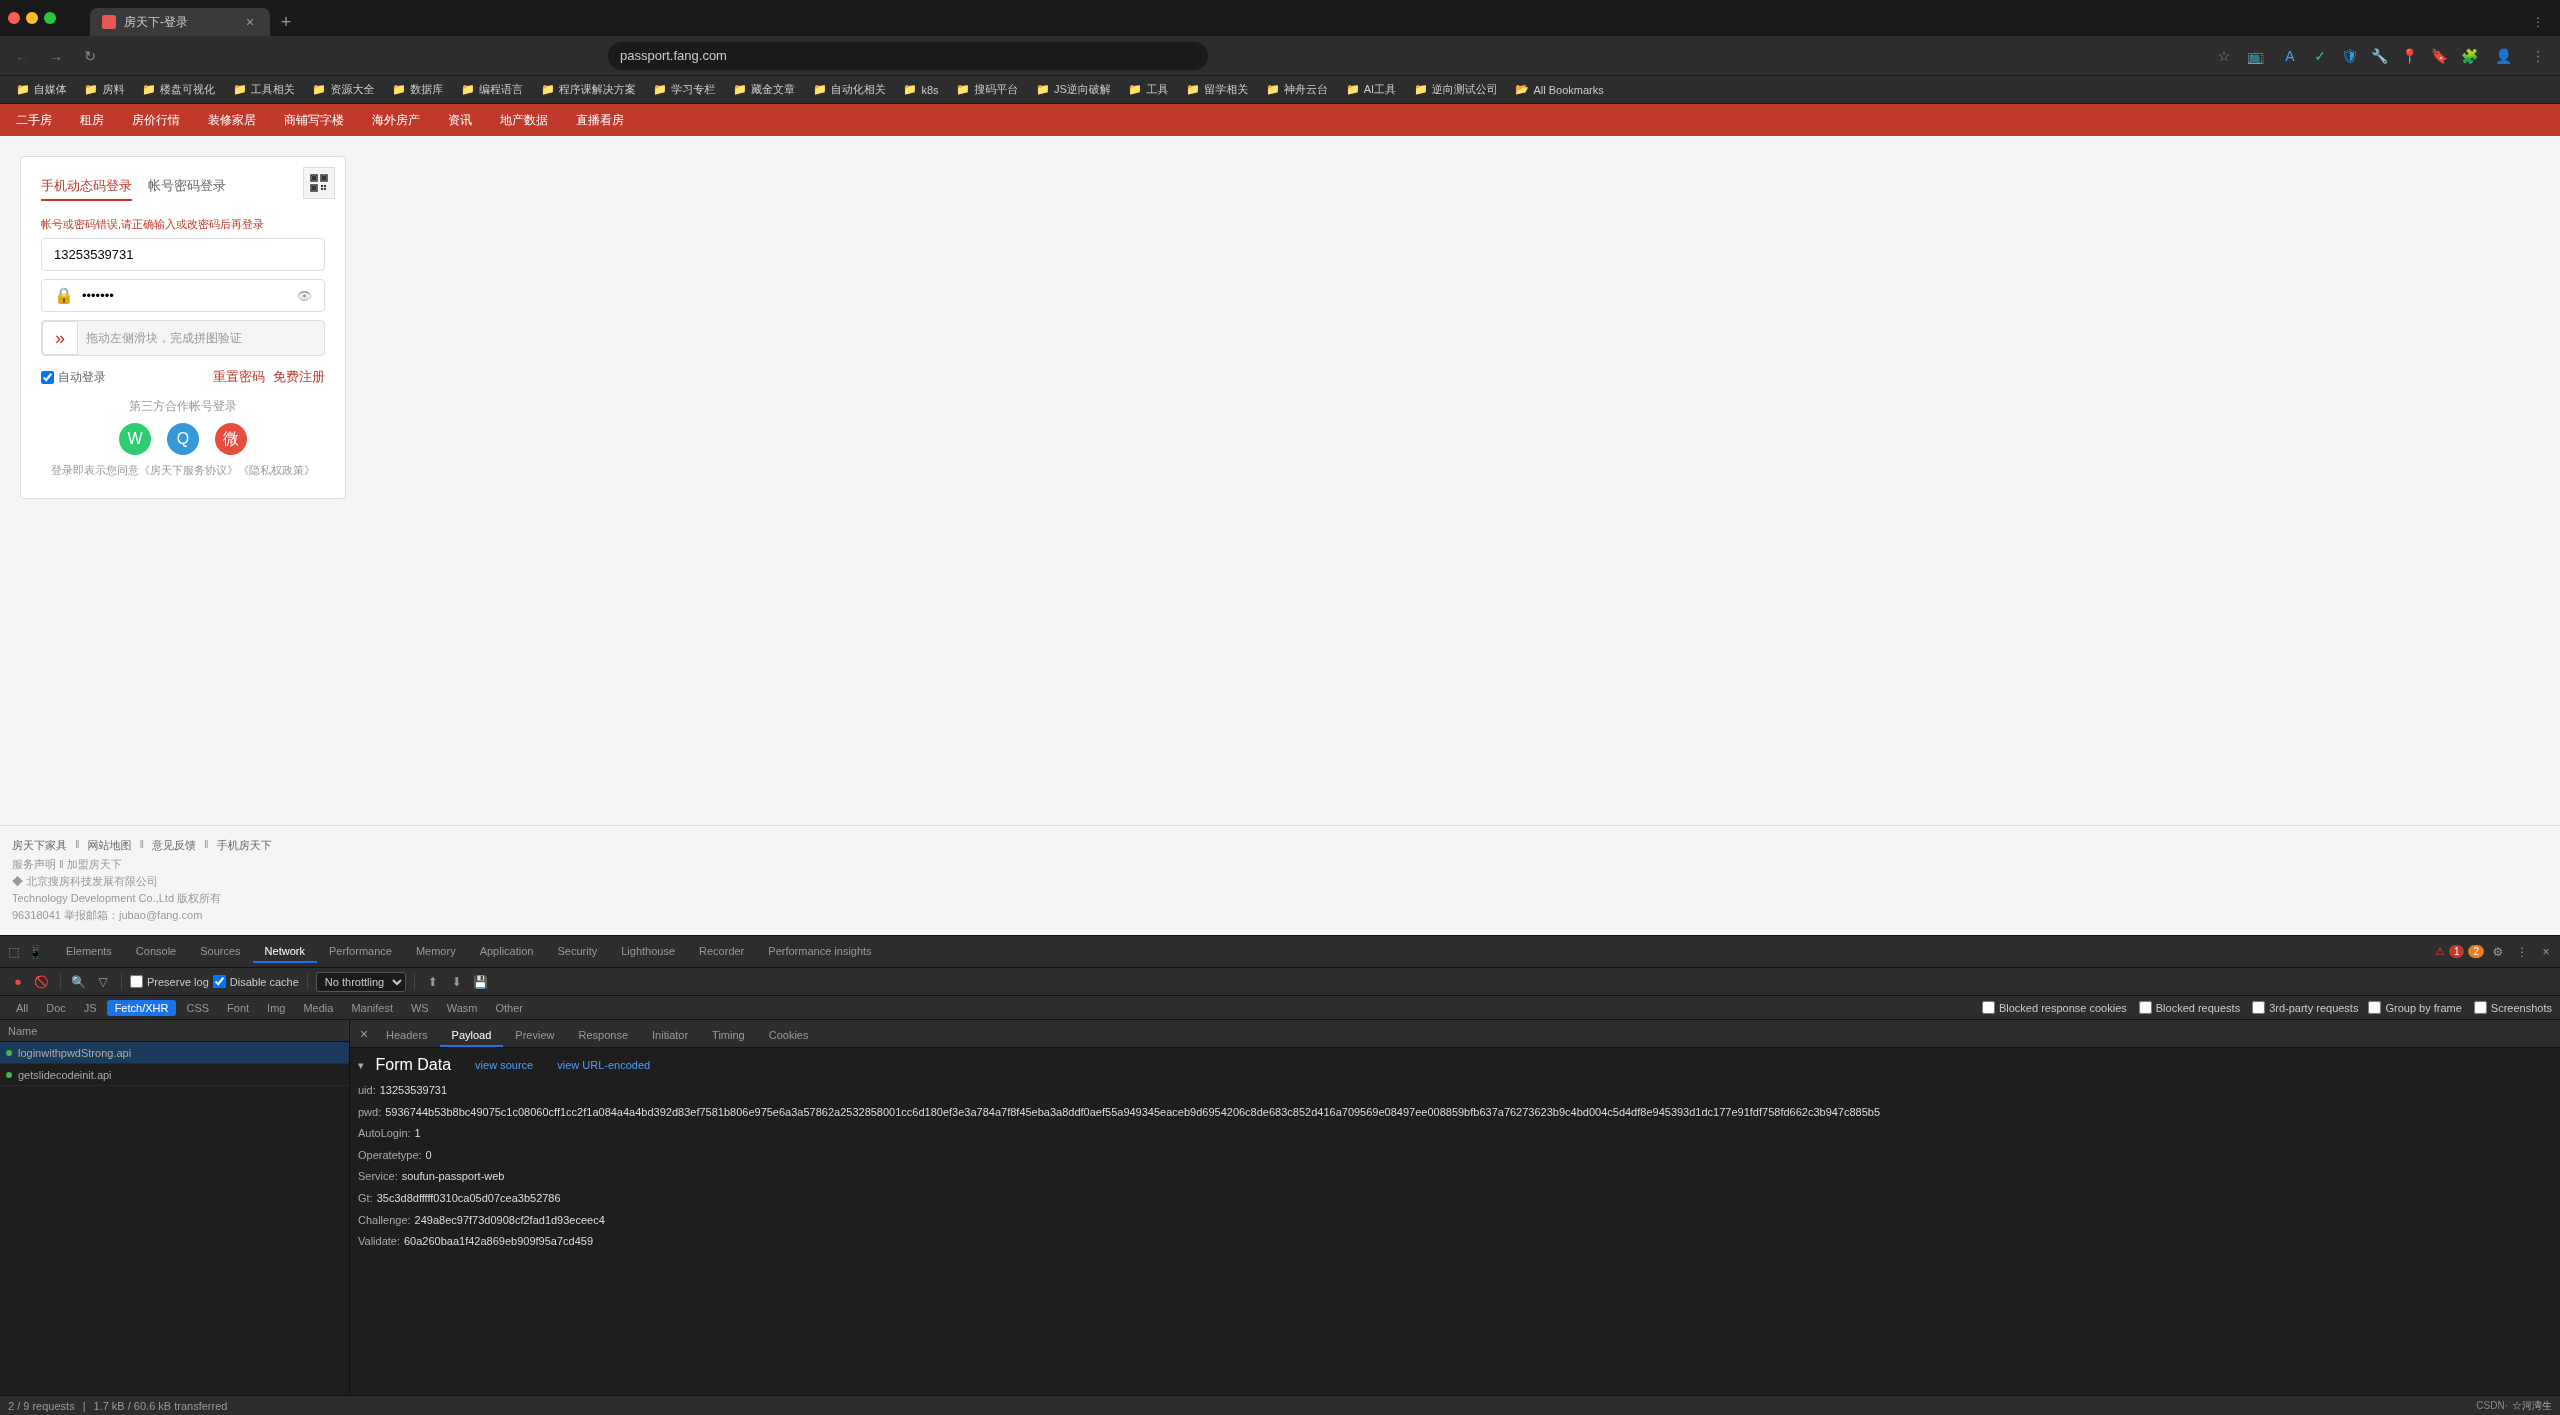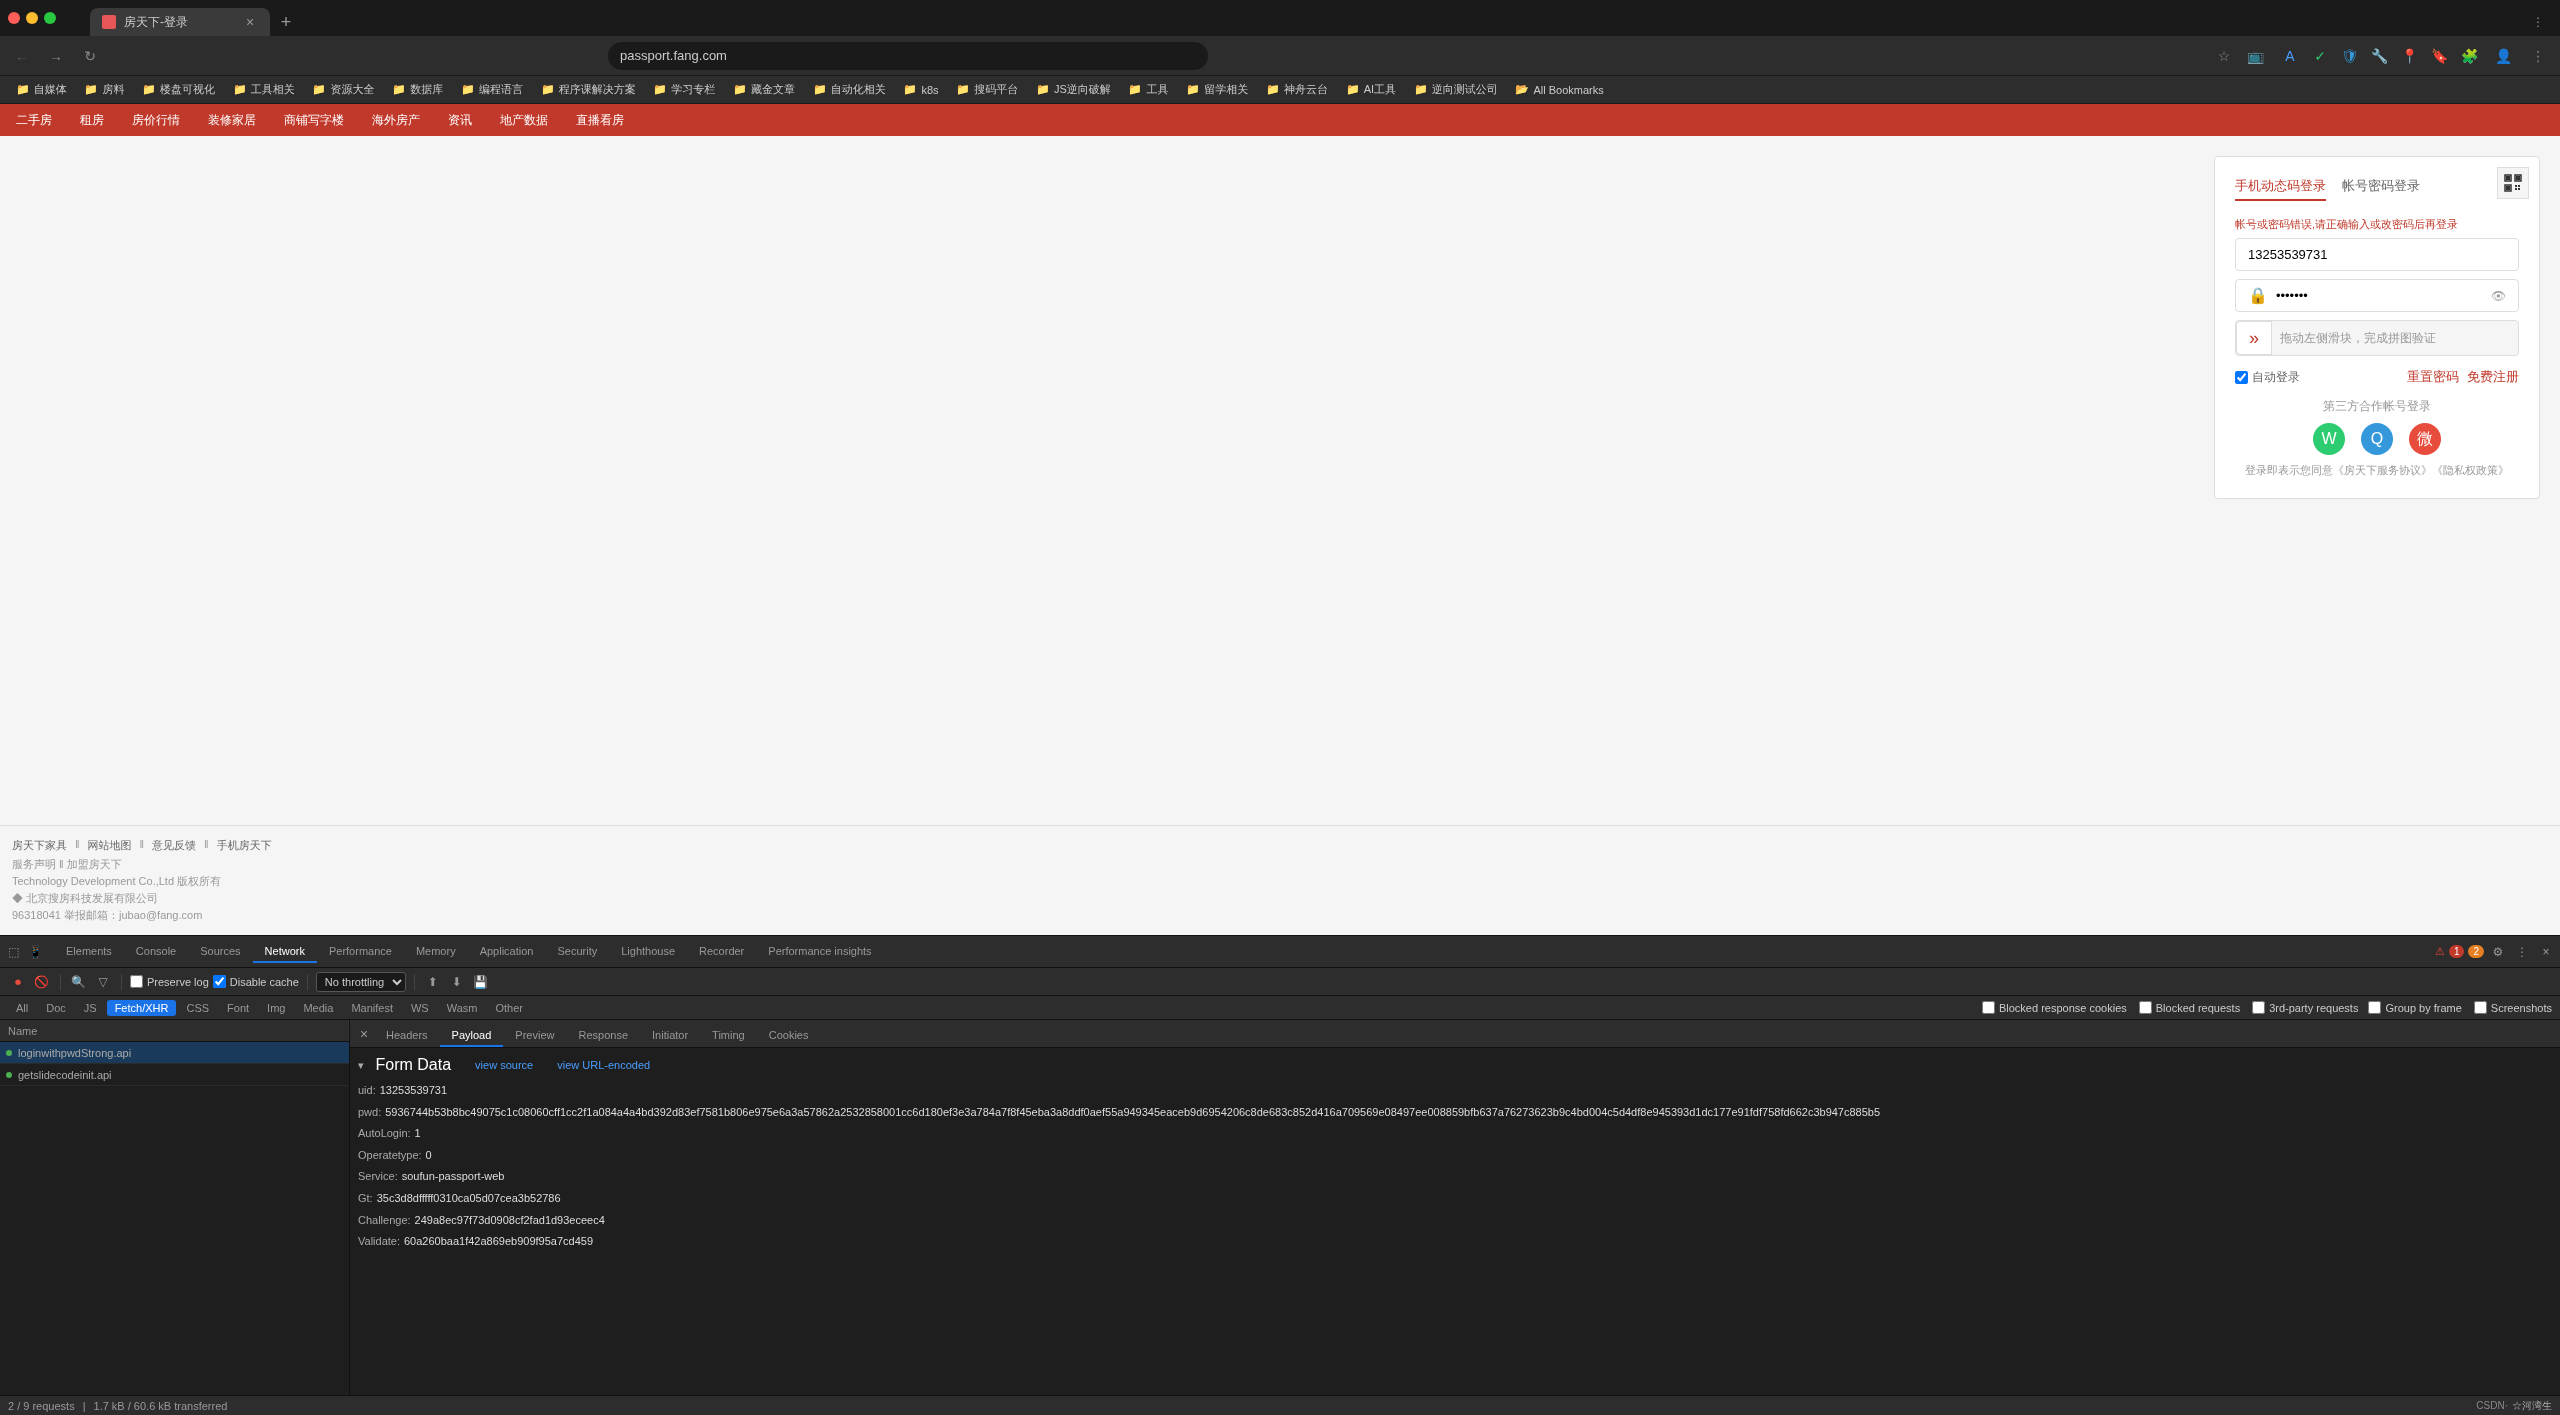--- a/index.html
+++ b/index.html
@@ -117,21 +117,21 @@
     ::-webkit-scrollbar-thumb { background: #555; border-radius: 3px; }
     .window-controls-wrapper { position: absolute; left: 0; top: 0; height: 36px; display: flex; align-items: center; padding-left: 8px; gap: 6px; z-index: 10; }
     
     .ext-icons { display: flex; align-items: center; gap: 2px; }
     
     .alert-badge { background: #c0392b; color: #fff; border-radius: 8px; padding: 1px 5px; font-size: 10px; }
     .warn-badge { background: #e67e22; color: #fff; border-radius: 8px; padding: 1px 5px; font-size: 10px; }
     
     .devtools-top-right { margin-left: auto; display: flex; align-items: center; gap: 4px; }
     
-    .site-content-area { display: flex; flex: 1; overflow: hidden; justify-content: flex-end; }
+    .site-content-area { display: flex; flex: 1; overflow: hidden; }
     
     .login-container { position: relative; }
   </style>
 </head>
 <body>
 
 <div class="browser-chrome">
 
   <div style="background:#1a1a1a; height:36px; display:flex; align-items:flex-end; padding-left:90px; padding-right:8px; gap:2px; position:relative;">
     <div class="window-controls-wrapper">
@@ -355,22 +355,22 @@
       <div style="display:flex;gap:8px;margin-bottom:4px;">
         <span style="cursor:pointer;color:#666;">房天下家具</span>
         <span>‖</span>
         <span style="cursor:pointer;color:#666;">网站地图</span>
         <span>‖</span>
         <span style="cursor:pointer;color:#666;">意见反馈</span>
         <span>‖</span>
         <span style="cursor:pointer;color:#666;">手机房天下</span>
       </div>
       <div style="margin-bottom:2px;">服务声明 ‖ 加盟房天下</div>
+      <div style="margin-bottom:2px;">◆ 北京搜房科技发展有限公司</div>
       <div style="margin-bottom:2px;">Technology Development Co.,Ltd 版权所有</div>
-      <div style="margin-bottom:2px;">◆ 北京搜房科技发展有限公司</div>
       <div>96318041 举报邮箱：jubao@fang.com</div>
     </div>
 
   </div>
 
   <div class="devtools">
 
     <div class="devtools-tabs">
       <div style="display:flex;align-items:center;gap:2px;margin-right:8px;">
         <div style="width:20px;height:20px;display:flex;align-items:center;justify-content:center;color:#999;cursor:pointer;font-size:12px;">⬚</div>

